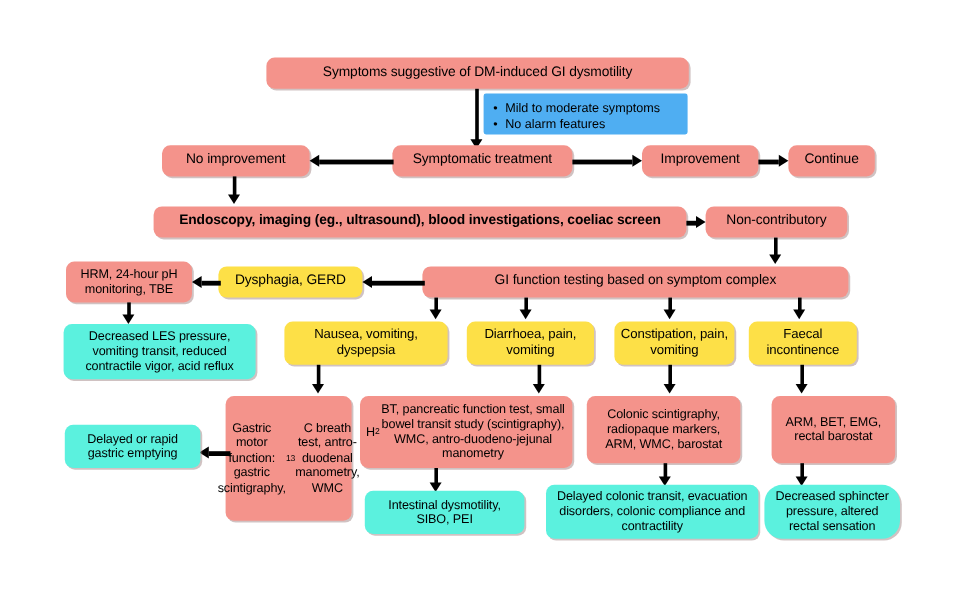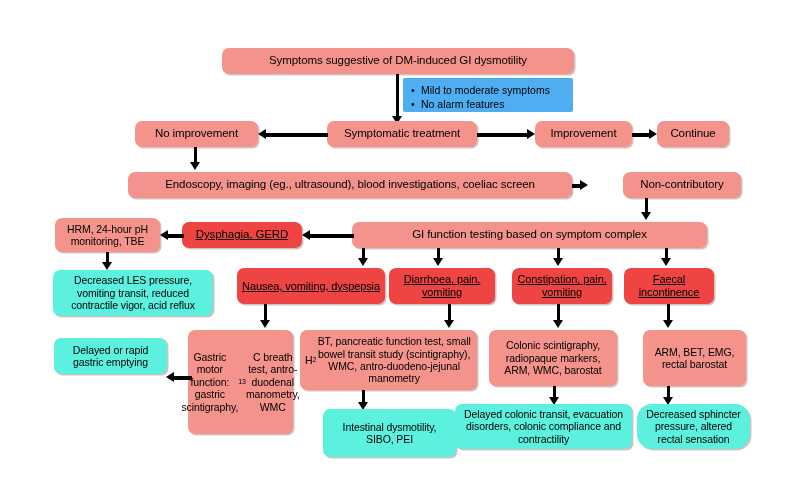--- a/index.html
+++ b/index.html
@@ -25,21 +25,21 @@
     align-items: center;
     justify-content: center;
     text-align: center;
     color: #000000;
     line-height: 1.18;
     padding: 2px 5px;
     letter-spacing: -0.1px;
     box-shadow: 1.5px 1.5px 0 rgba(150,120,120,0.45);
   }
   .pink   { background: #F4938B; }
-  .blue   { background: #ef4444; text-decoration: underline; }
+  .blue   { background: #fde047; }
   .cyan   { background: #5BF1DE; }
 
   .arrow {
     position: absolute;
     background: #000000;
   }
   .arrow-v { width: 3px; }
   .arrow-h { height: 3px; }
   .head {
     position: absolute;
@@ -106,23 +106,23 @@
 
   <div class="arrow arrow-h" style="left:477px; top:132.5px; width:50px; height:4px;"></div>
   <div class="head head-right" style="left:527px; top:129px;"></div>
 
   <div class="arrow arrow-h" style="left:632px; top:132.5px; width:17px; height:4px;"></div>
   <div class="head head-right" style="left:649px; top:129px;"></div>
 
   <div class="arrow arrow-v" style="left:194px; top:147px; width:3px; height:19px;"></div>
   <div class="head head-down" style="left:190px; top:162px;"></div>
 
-  <div class="node pink" style="left:128px; top:172px; width:444px; height:26px; font-size:11.5px;">Endoscopy, imaging (eg., ultrasound), blood investigations, coeliac screen</div>
-
-  <div class="node pink" style="left:588px; top:172px; width:118px; height:26px; font-size:11.5px;margin-left:35px;">Non-contributory</div>
+  <div class="node pink" style="left:128px; top:172px; width:444px; height:26px; font-size:11.5px;font-weight:bold;">Endoscopy, imaging (eg., ultrasound), blood investigations, coeliac screen</div>
+
+  <div class="node pink" style="left:588px; top:172px; width:118px; height:26px; font-size:11.5px;">Non-contributory</div>
 
   <div class="arrow arrow-h" style="left:572px; top:183.5px; width:8px; height:4px;"></div>
   <div class="head head-right" style="left:580px; top:180px;"></div>
 
   <div class="arrow arrow-v" style="left:645px; top:198px; width:3px; height:18px;"></div>
   <div class="head head-down" style="left:641px; top:212px;"></div>
 
   <div class="node pink" style="left:352px; top:222px; width:355px; height:26px; font-size:11.5px;">GI function testing based on symptom complex</div>
 
   <div class="node blue" style="left:182px; top:222px; width:120px; height:26px; font-size:11.5px;">Dysphagia, GERD</div>
@@ -145,21 +145,21 @@
 
   <div class="arrow arrow-v" style="left:437px; top:248px; width:3px; height:14px;"></div>
   <div class="head head-down" style="left:433px; top:258px;"></div>
 
   <div class="arrow arrow-v" style="left:557px; top:248px; width:3px; height:14px;"></div>
   <div class="head head-down" style="left:553px; top:258px;"></div>
 
   <div class="arrow arrow-v" style="left:665px; top:248px; width:3px; height:14px;"></div>
   <div class="head head-down" style="left:661px; top:258px;"></div>
 
-  <div class="node blue" style="left:237px; top:268px; width:148px; height:36px; font-size:11px;">Nausea, vomiting, dyspepsia</div>
+  <div class="node blue" style="left:237px; top:268px; width:136px; height:36px; font-size:11px;">Nausea, vomiting, dyspepsia</div>
 
   <div class="node blue" style="left:389px; top:268px; width:106px; height:36px; font-size:11px;">Diarrhoea, pain, vomiting</div>
 
   <div class="node blue" style="left:624px; top:268px; width:90px; height:36px; font-size:11px;">Faecal incontinence</div>
 
   <div class="node blue" style="left:512px; top:268px; width:100px; height:36px; font-size:11px;">Constipation, pain, vomiting</div>
 
   <div class="arrow arrow-v" style="left:264px; top:304px; width:3px; height:20px;"></div>
   <div class="head head-down" style="left:260px; top:320px;"></div>
 
@@ -176,26 +176,26 @@
 
   <div class="node pink" style="left:300px; top:330px; width:177px; height:60px; font-size:10.5px;">H<sub>2</sub>BT, pancreatic function test, small bowel transit study (scintigraphy), WMC, antro-duodeno-jejunal manometry</div>
 
   <div class="node pink" style="left:489px; top:330px; width:128px; height:56px; font-size:10.5px;">Colonic scintigraphy, radiopaque markers, ARM, WMC, barostat</div>
 
   <div class="node pink" style="left:643px; top:330px; width:103px; height:56px; font-size:10.5px;">ARM, BET, EMG, rectal barostat</div>
 
   <div class="arrow arrow-h" style="left:174px; top:375.5px; width:18px; height:4px;"></div>
   <div class="head head-left" style="left:166px; top:372px;"></div>
 
-  <div class="node cyan" style="left:54px; top:338px; width:113px; height:36px; font-size:10.5px;">Delayed or rapid gastric emptying</div>
+  <div class="node cyan" style="left:54px; top:354px; width:113px; height:36px; font-size:10.5px;">Delayed or rapid gastric emptying</div>
 
   <div class="arrow arrow-v" style="left:362px; top:390px; width:3px; height:16px;"></div>
   <div class="head head-down" style="left:358px; top:402px;"></div>
 
-  <div class="node cyan" style="left:323px; top:409px; width:133px; height:48px; font-size:10.5px;">Intestinal dysmotility, SIBO, PEI</div>
+  <div class="node cyan" style="left:304px; top:409px; width:133px; height:36px; font-size:10.5px;">Intestinal dysmotility, SIBO, PEI</div>
 
   <div class="arrow arrow-v" style="left:553px; top:386px; width:3px; height:15px;"></div>
   <div class="head head-down" style="left:549px; top:397px;"></div>
 
   <div class="node cyan" style="left:455px; top:404px; width:177px; height:45px; font-size:10.5px;">Delayed colonic transit, evacuation disorders, colonic compliance and contractility</div>
 
   <div class="arrow arrow-v" style="left:667px; top:386px; width:3px; height:15px;"></div>
   <div class="head head-down" style="left:663px; top:397px;"></div>
 
   <div class="node cyan" style="left:637px; top:404px; width:113px; height:45px; font-size:10.5px;border-radius:15px;">Decreased sphincter pressure, altered rectal sensation</div>

